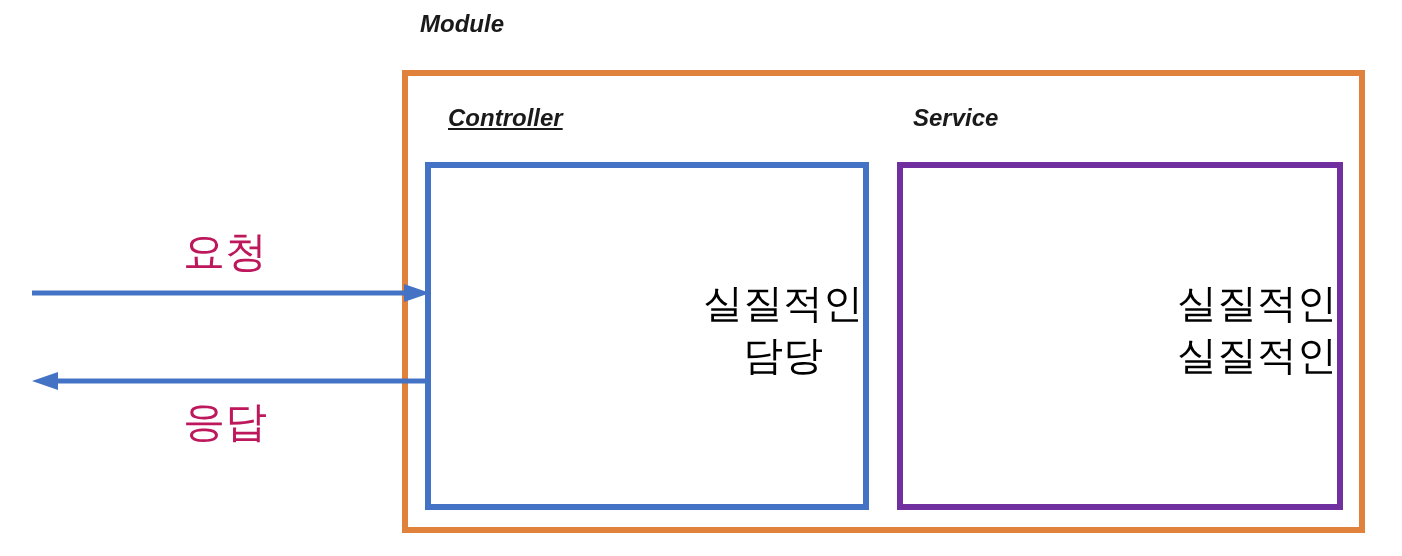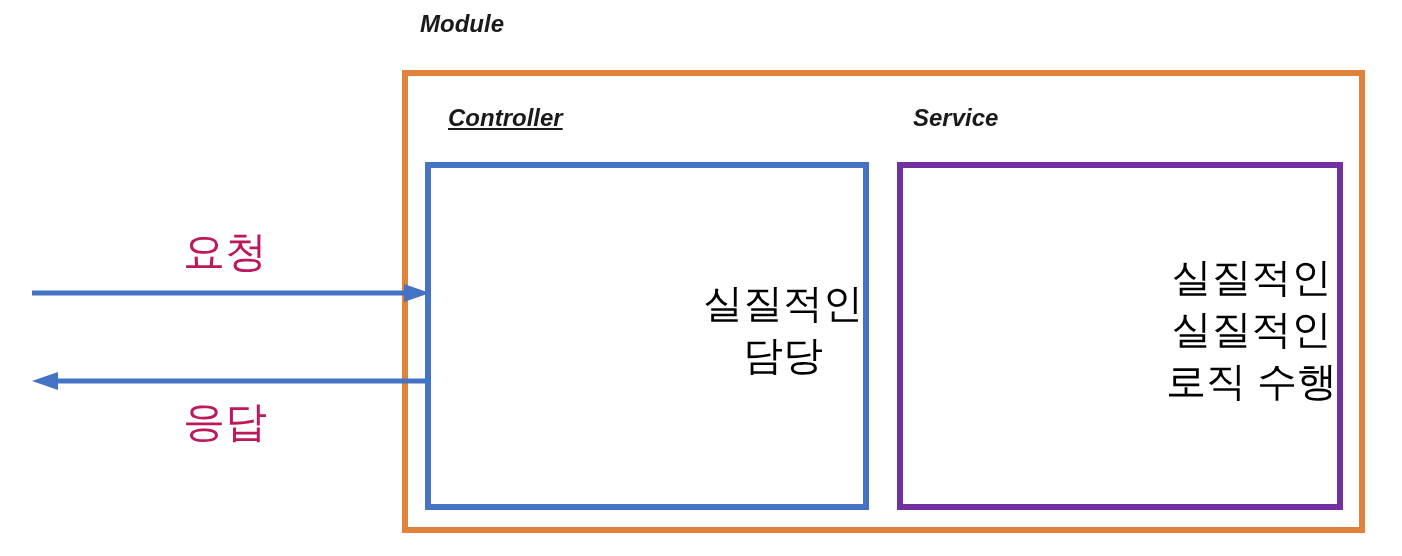--- a/index.html
+++ b/index.html
@@ -86,21 +86,20 @@
       <span>담당</span>
     </div>
   </div>
 
   <div class="frame-label" style="left:913px; top:104px;">Service</div>
 
   <div class="inner-box service-box" style="border-color: rgb(112, 48, 160);">
     <div class="box-text">
       <span>실질적인</span>
       <span>실질적인</span>
-      <span>로직 수행</span>
     </div>
   </div>
 
   <div class="arrow-label" style="top:224px;">요청</div>
 
   <div class="arrow-label" style="top:394px;">응답</div>
 
   <svg class="arrows-layer" width="1402" height="556" viewBox="0 0 1402 556">
     <g>
       <line x1="32" y1="293" x2="406" y2="293" stroke-width="5" stroke="#4472c4"></line>

